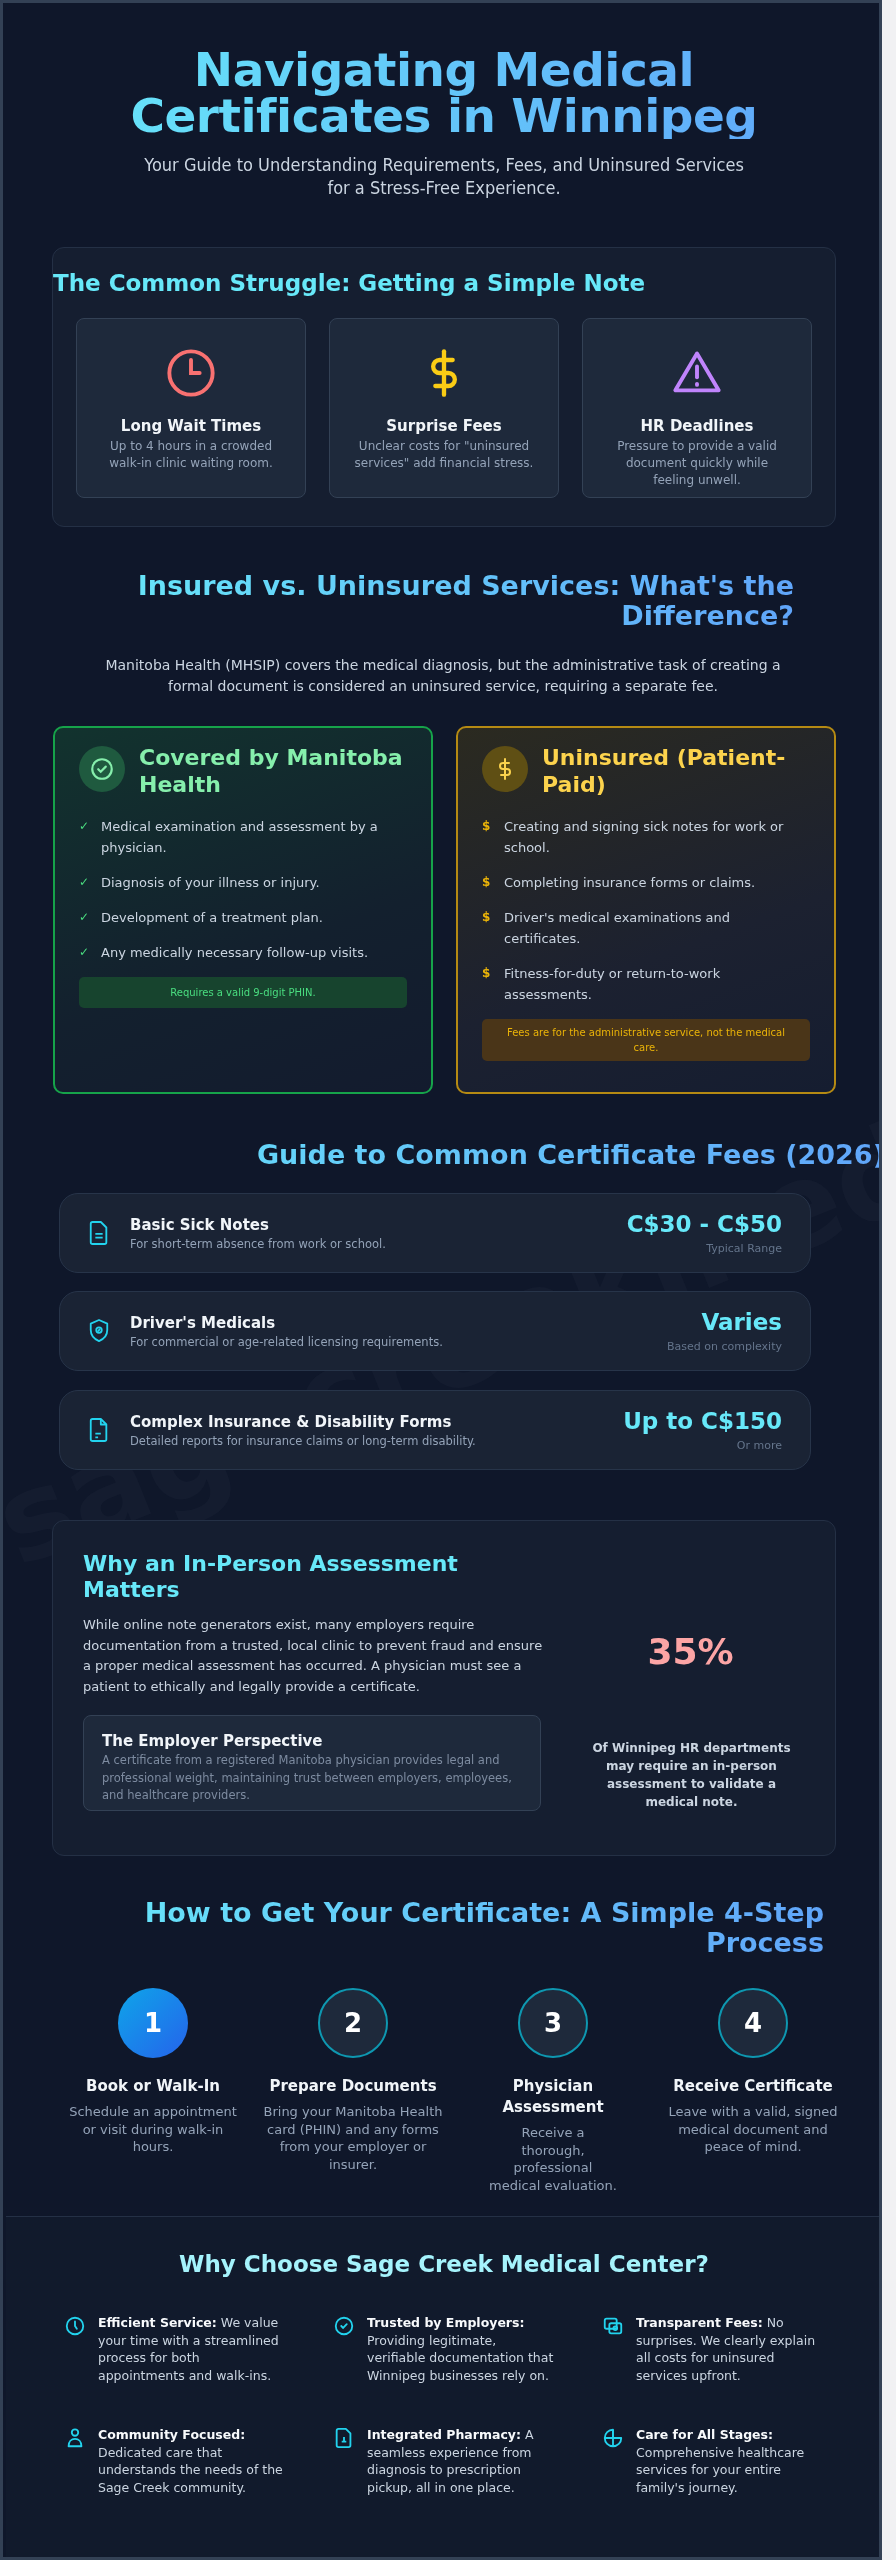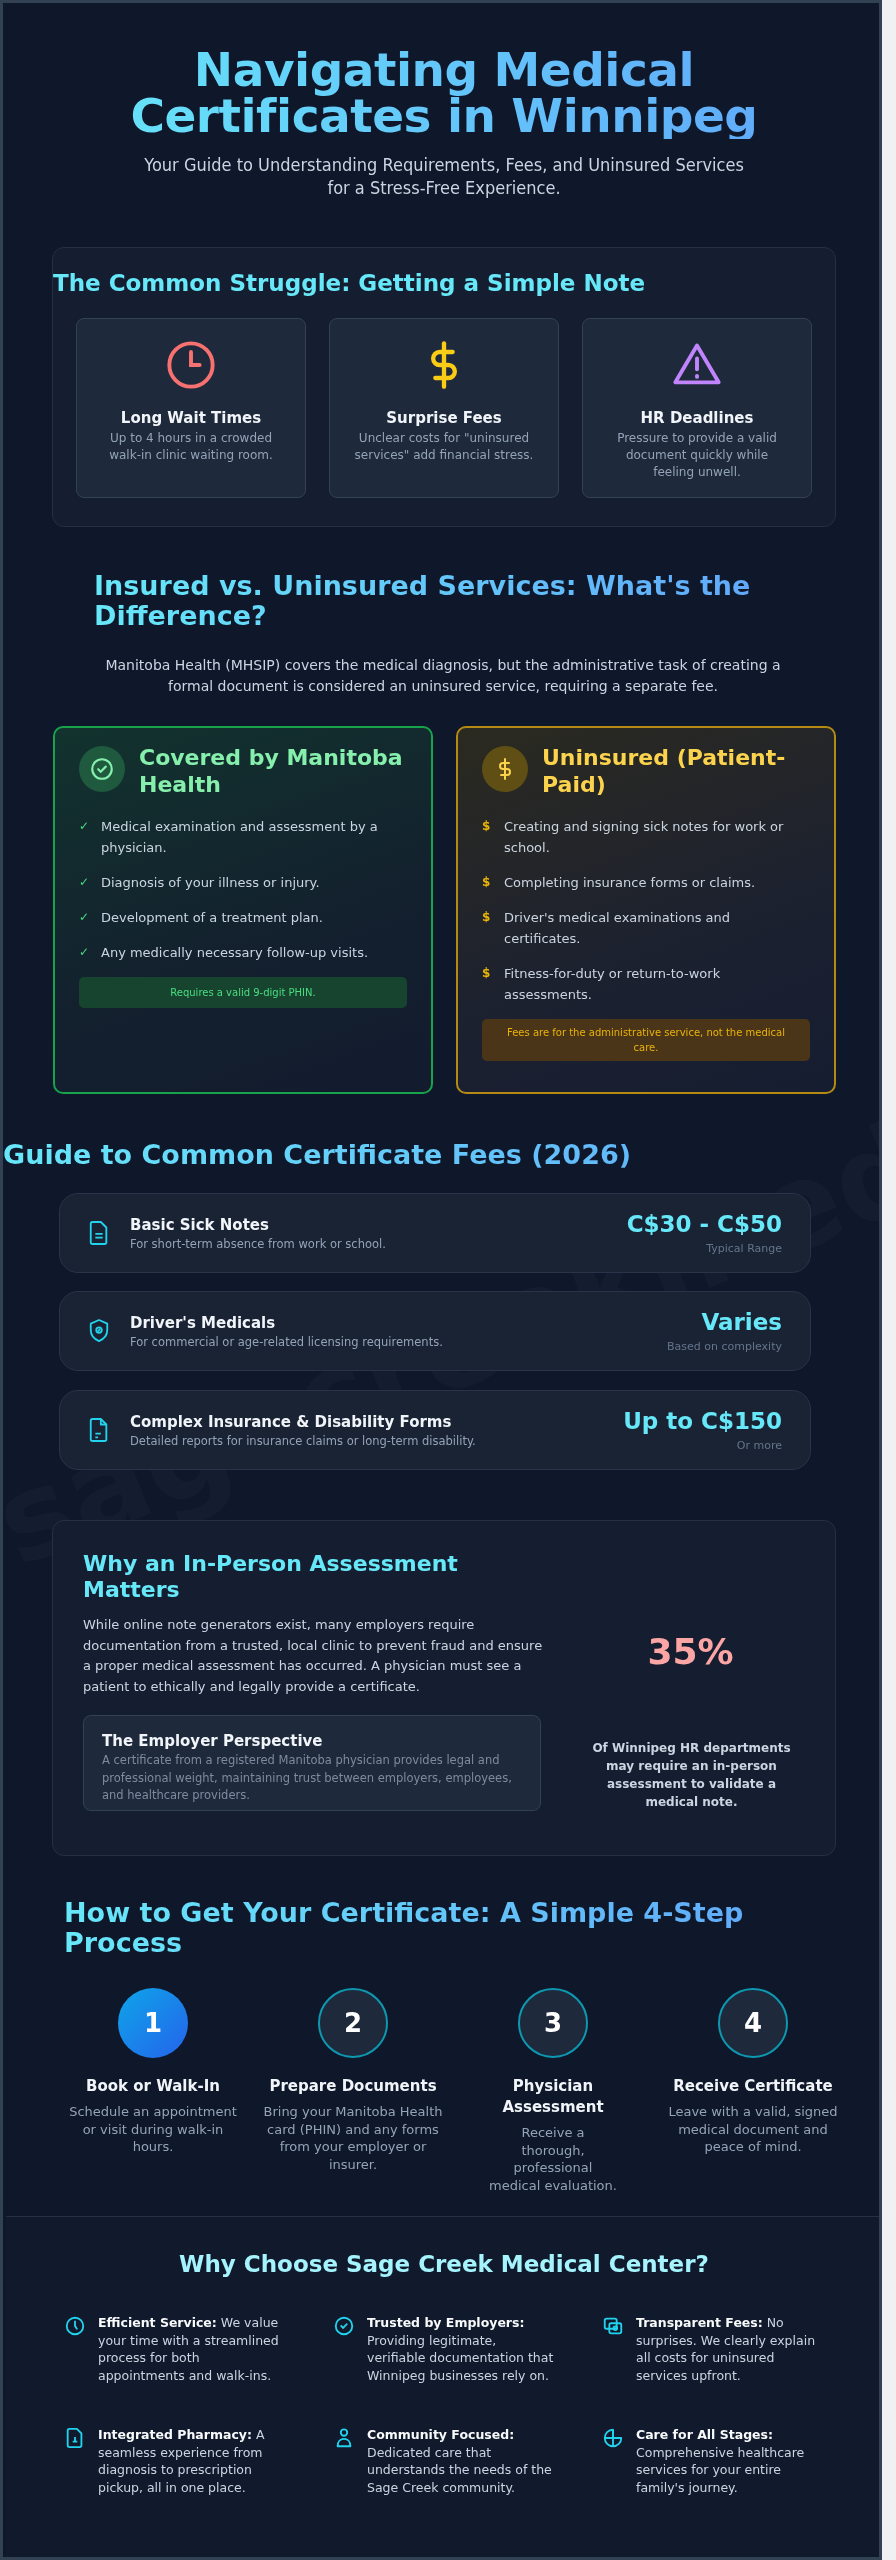--- a/index.html
+++ b/index.html
@@ -21,25 +21,25 @@
   }
   .hero { position: absolute; top: 44px; left: 0; width: 882px; text-align: center; }
   .hero h1 { font-size: 47px; line-height: 46px; font-weight: bold; width: 800px; margin: 0 auto; font-family: "DejaVu Sans", sans-serif; letter-spacing: -0.5px; }
   .hero p { font-size: 18px; line-height: 23px; color: #cbd5e1; margin-top: 14px; width: 680px; margin-left: auto; margin-right: auto; font-family: "DejaVu Sans", sans-serif; transform: scaleX(0.9); }
   .panel {
     position: absolute; background: #151e30; border: 1px solid #243045; border-radius: 12px;
   }
   .struggle { left: 49px; top: 244px; width: 784px; height: 280px; }
   .struggle h2 { text-align: left; color: #67e8f9; font-size: 23px; font-weight: bold; margin-top: 22px; }
   .s-cards { display: flex; gap: 23px; padding: 0 23px; margin-top: 22px; }
-  .s-card { flex: 1; height: 180px; background: #1e293b; border: 1px solid #334155; border-radius: 8px; text-align: center; padding-top: 20px; }
+  .s-card { flex: 1; height: 180px; background: #1e293b; border: 1px solid #334155; border-radius: 8px; text-align: center; padding-top: 28px; }
   .s-card svg { width: 52px; height: 52px; }
   .s-card h3 { font-size: 15px; font-weight: bold; color: #f1f5f9; margin-top: 14px; }
   .s-card p { font-size: 12px; line-height: 17px; color: #94a3b8; margin: 3px auto 0; width: 180px; }
-  .sec-title { position: absolute; left: 0; width: 882px; text-align: left; font-size: 27px; line-height: 30px; font-weight: bold; }
+  .sec-title { position: absolute; left: 0; width: 882px; text-align: right; font-size: 27px; line-height: 30px; font-weight: bold; }
   .sec-sub { position: absolute; left: 90px; width: 700px; text-align: center; font-size: 14px; line-height: 21px; color: #cbd5e1; }
   .cmp { position: absolute; top: 723px; width: 380px; height: 368px; border-radius: 10px; padding: 16px 24px 0 24px; }
   .cmp.green { left: 50px; border: 2px solid #16a34a; background: linear-gradient(160deg, #12332e 0%, #13202e 60%, #131b2e 100%); }
   .cmp.gold { left: 453px; border: 2px solid #b58a13; background: linear-gradient(160deg, #2b2a20 0%, #1c2130 60%, #151d30 100%); }
   .cmp-head { display: flex; align-items: flex-start; gap: 14px; }
   .cmp-icon { width: 46px; height: 46px; border-radius: 50%; display: flex; align-items: center; justify-content: center; flex-shrink: 0; margin-top: 2px; }
   .green .cmp-icon { background: #1f5a3f; }
   .gold .cmp-icon { background: #5f4f14; }
   .cmp-head h3 { font-size: 22px; line-height: 27px; font-weight: bold; }
   .green h3 { color: #86efac; }
@@ -297,31 +297,31 @@
       <div class="why-item">
         <svg viewBox="0 0 24 24" fill="none" stroke="#22d3ee" stroke-width="2" stroke-linejoin="round">
             <rect x="3" y="4" width="13" height="11" rx="2"></rect>
             <rect x="8" y="9" width="13" height="11" rx="2"></rect>
             <circle cx="14.5" cy="14.5" r="2"></circle>
           </svg>
         <p><b>Transparent Fees:</b><span> No surprises. We clearly explain all costs for uninsured services upfront.</span></p>
       </div>
       <div class="why-item">
         <svg viewBox="0 0 24 24" fill="none" stroke="#22d3ee" stroke-width="2" stroke-linejoin="round">
+            <circle cx="12" cy="6" r="3.5"></circle>
+            <path d="M5 21c0-5 3-8 7-8s7 3 7 8z"></path>
+          </svg>
+        <p><b>Community Focused:</b><span> Dedicated care that understands the needs of the Sage Creek community.</span></p>
+      </div>
+      <div class="why-item">
+        <svg viewBox="0 0 24 24" fill="none" stroke="#22d3ee" stroke-width="2" stroke-linejoin="round">
             <path d="M6 2h8l5 5v13a2 2 0 0 1-2 2H6a2 2 0 0 1-2-2V4a2 2 0 0 1 2-2z"></path>
             <path d="M12 11v5M9.5 16h5"></path>
           </svg>
         <p><b>Integrated Pharmacy:</b><span> A seamless experience from diagnosis to prescription pickup, all in one place.</span></p>
-      </div>
-      <div class="why-item">
-        <svg viewBox="0 0 24 24" fill="none" stroke="#22d3ee" stroke-width="2" stroke-linejoin="round">
-            <circle cx="12" cy="6" r="3.5"></circle>
-            <path d="M5 21c0-5 3-8 7-8s7 3 7 8z"></path>
-          </svg>
-        <p><b>Community Focused:</b><span> Dedicated care that understands the needs of the Sage Creek community.</span></p>
       </div>
       <div class="why-item">
         <svg viewBox="0 0 24 24" fill="none" stroke="#22d3ee" stroke-width="2" stroke-linejoin="round">
             <path d="M12 3a9 9 0 1 0 9 9H12z"></path>
             <path d="M12 3v18M3 12h9"></path>
           </svg>
         <p><b>Care for All Stages:</b><span> Comprehensive healthcare services for your entire family's journey.</span></p>
       </div>
     </div>
   </section>

